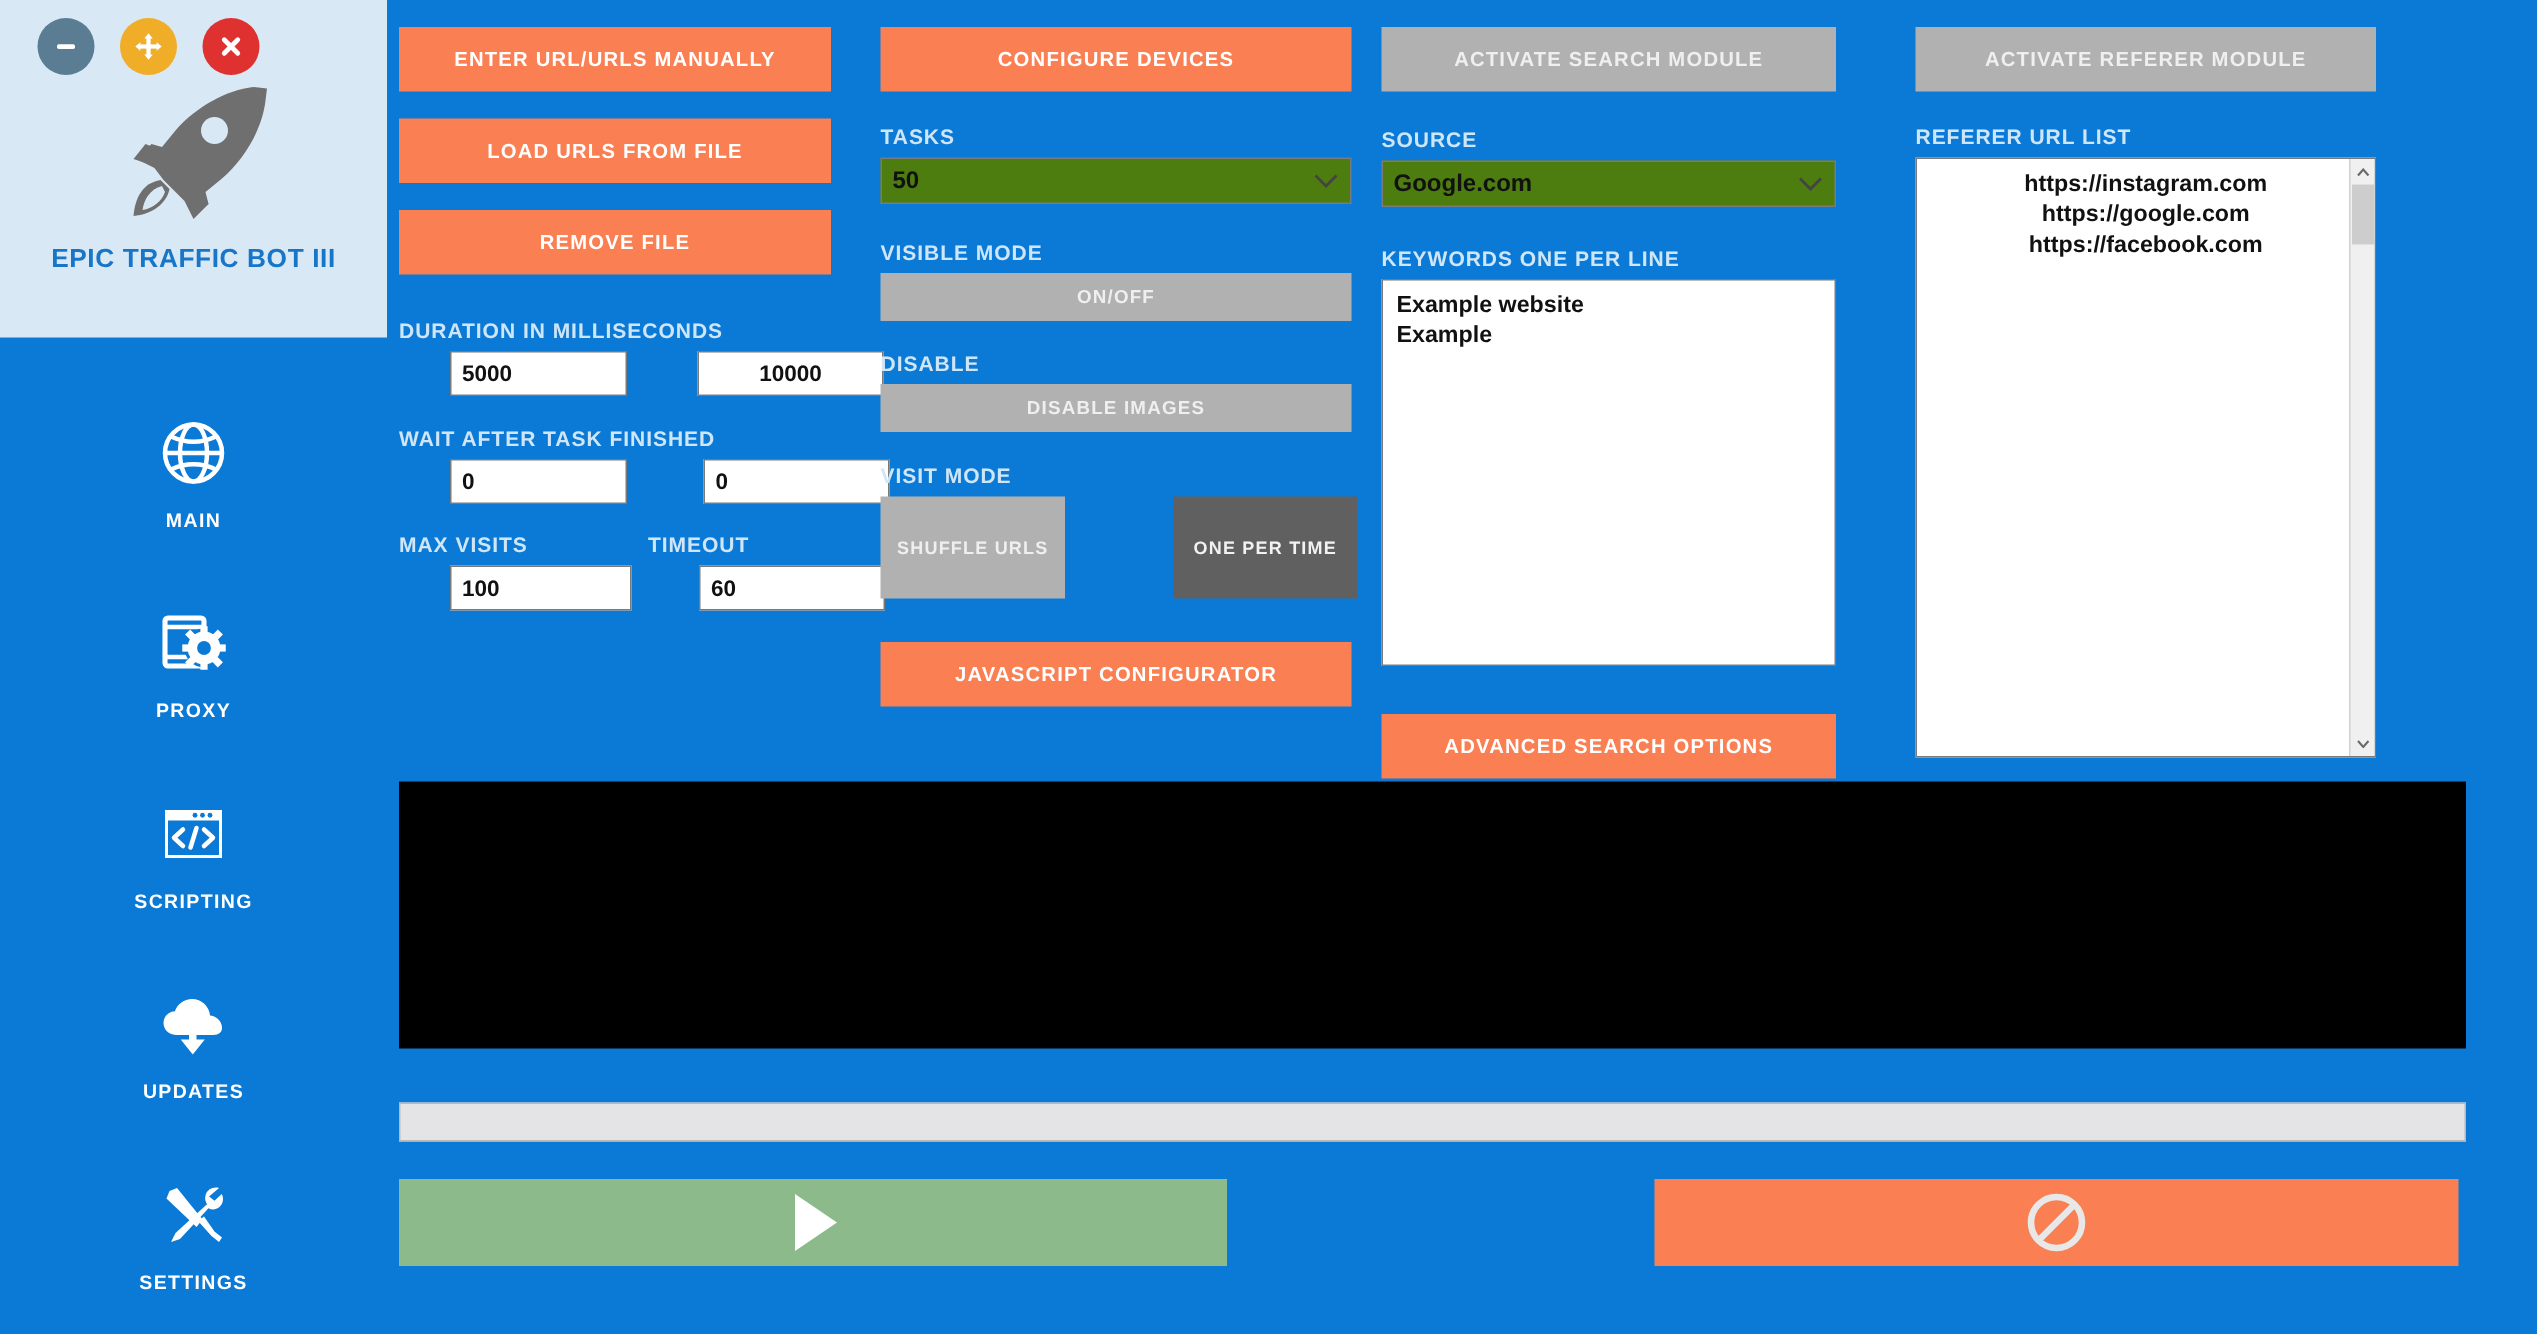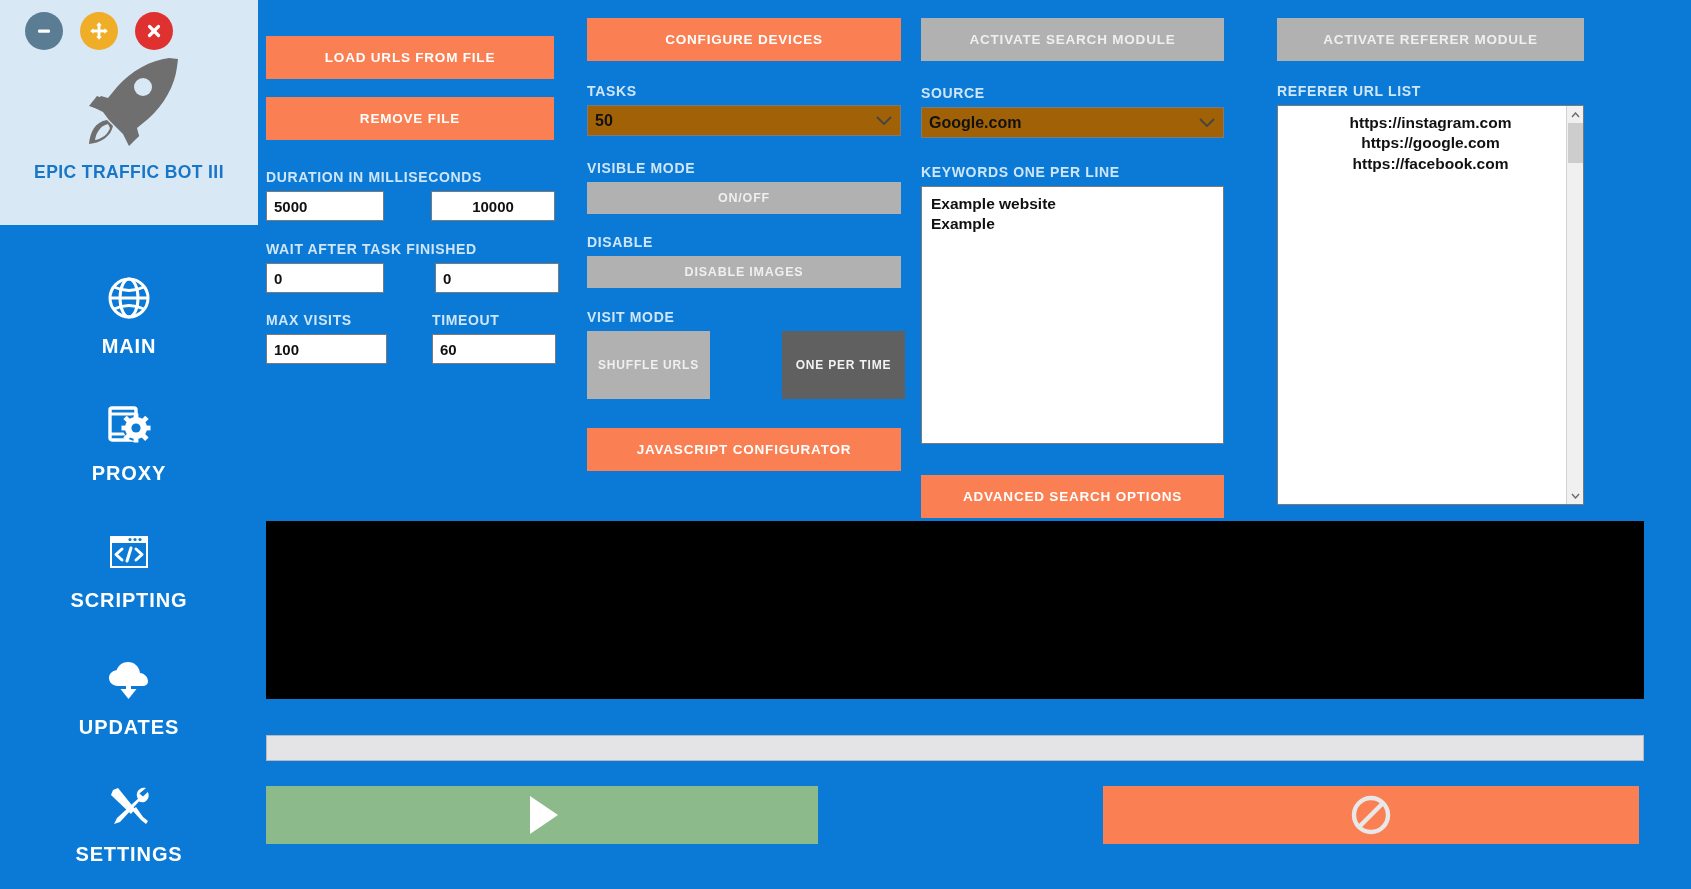--- a/index.html
+++ b/index.html
@@ -62,21 +62,21 @@
   .navitem {
     height: 127px;
     display: flex; flex-direction: column;
     align-items: center; justify-content: center;
     cursor: pointer;
     color: #fff;
   }
   .navitem .nav-ico { height: 52px; display:flex; align-items:center; justify-content:center; }
   .navitem .nav-lbl {
     margin-top: 11px;
-    font-size: 20px; font-weight: bold;
+    font-size: 13px; font-weight: bold;
     letter-spacing: .9px;
   }
 
   
   .main {
     flex: 1; position: relative;
     padding: 0;
   }
   .cols {
     display: flex;
@@ -110,25 +110,26 @@
     letter-spacing: .65px;
     margin-bottom: 6px;
     display: block;
   }
   .inp {
     background: #fff; border: 1px solid #7a7a7a;
     height: 30px; padding: 0 7px;
     font-family: "Liberation Sans", sans-serif;
     font-size: 15px; font-weight: bold; color: #111;
     outline: none;
+    margin-left: 34px;
   }
   .sel-wrap { position: relative; }
   .sel {
     width: 100%; height: 31px;
-    background: #a16207; border: 1px solid #7a7a7a;
+    background: #4d7c0f; border: 1px solid #7a7a7a;
     padding: 0 28px 0 7px;
     font-family: "Liberation Sans", sans-serif;
     font-size: 16px; font-weight: bold; color: #111;
     display: flex; align-items: center;
     cursor: pointer;
   }
   .chev {
     position: absolute; right: 9px; top: 50%;
     transform: translateY(-50%);
     pointer-events: none;
@@ -338,20 +339,21 @@
       </div>
 
     </div>
   </div>
 
   <div class="main">
 
     <div class="cols">
 
       <div class="col col-urls">
+        <div class="btn btn-orange u-btn">ENTER URL/URLS MANUALLY</div>
         <div class="gap-sm"></div>
         <div class="btn btn-orange u-btn">LOAD URLS FROM FILE</div>
         <div class="gap-sm"></div>
         <div class="btn btn-orange u-btn">REMOVE FILE</div>
 
         <div style="height:29px"></div>
 
         <div class="lbl">DURATION IN MILLISECONDS</div>
         <div class="two-in">
           <input class="inp" style="width: 118px;" value="5000">

